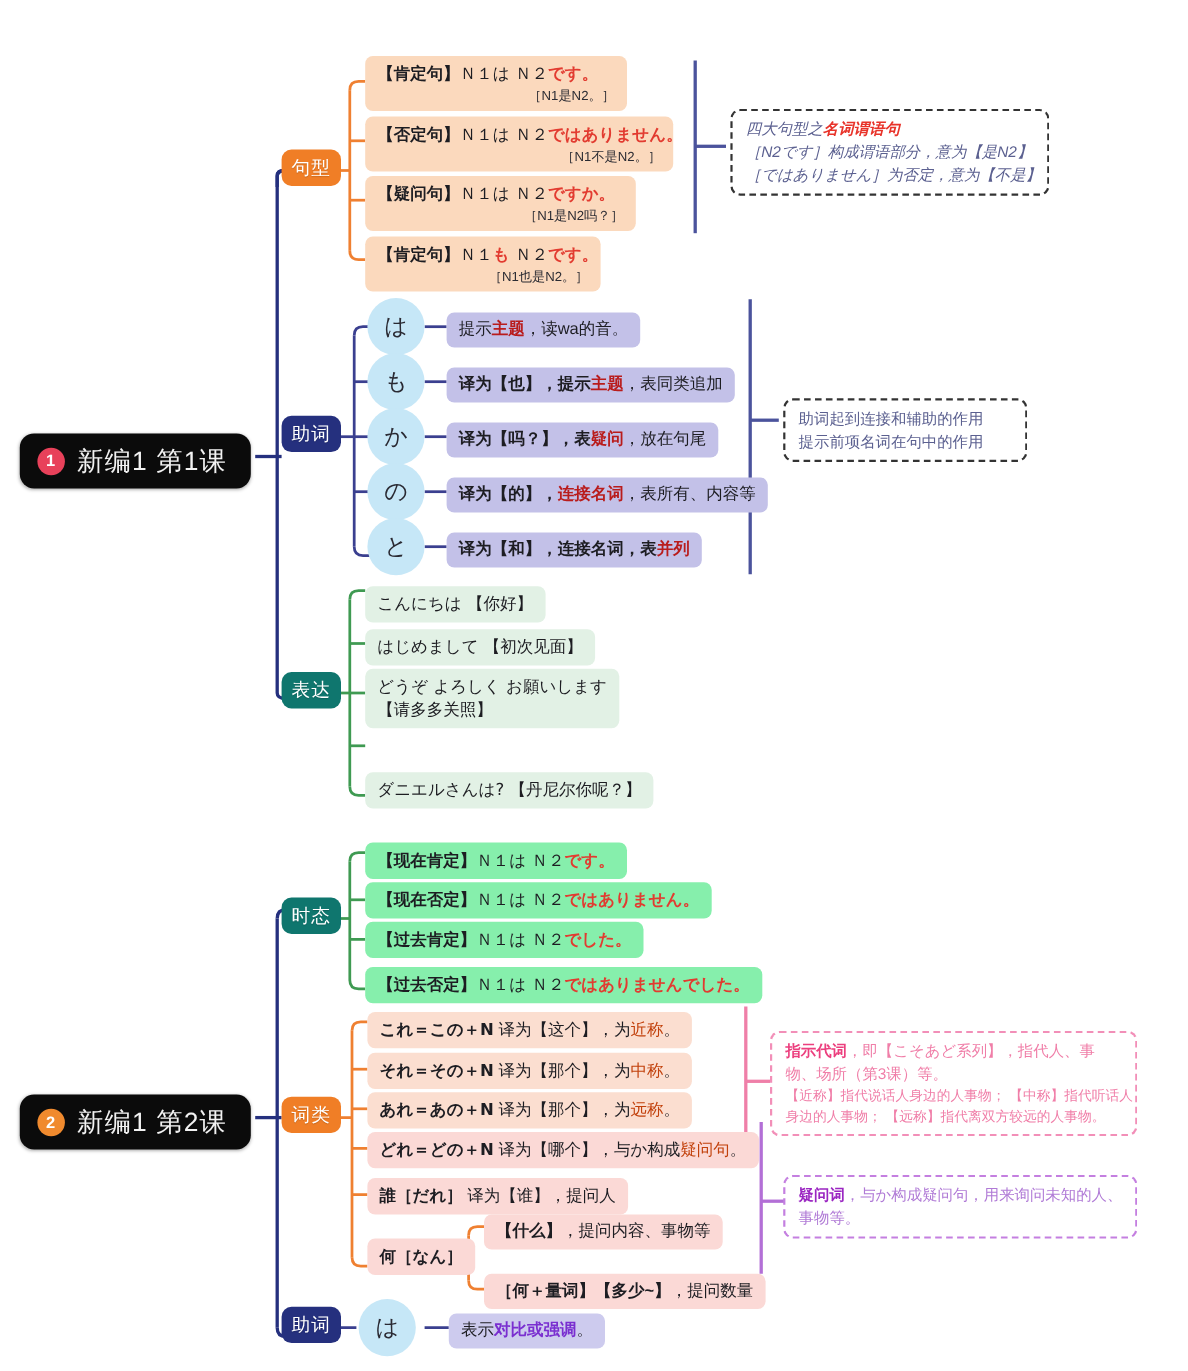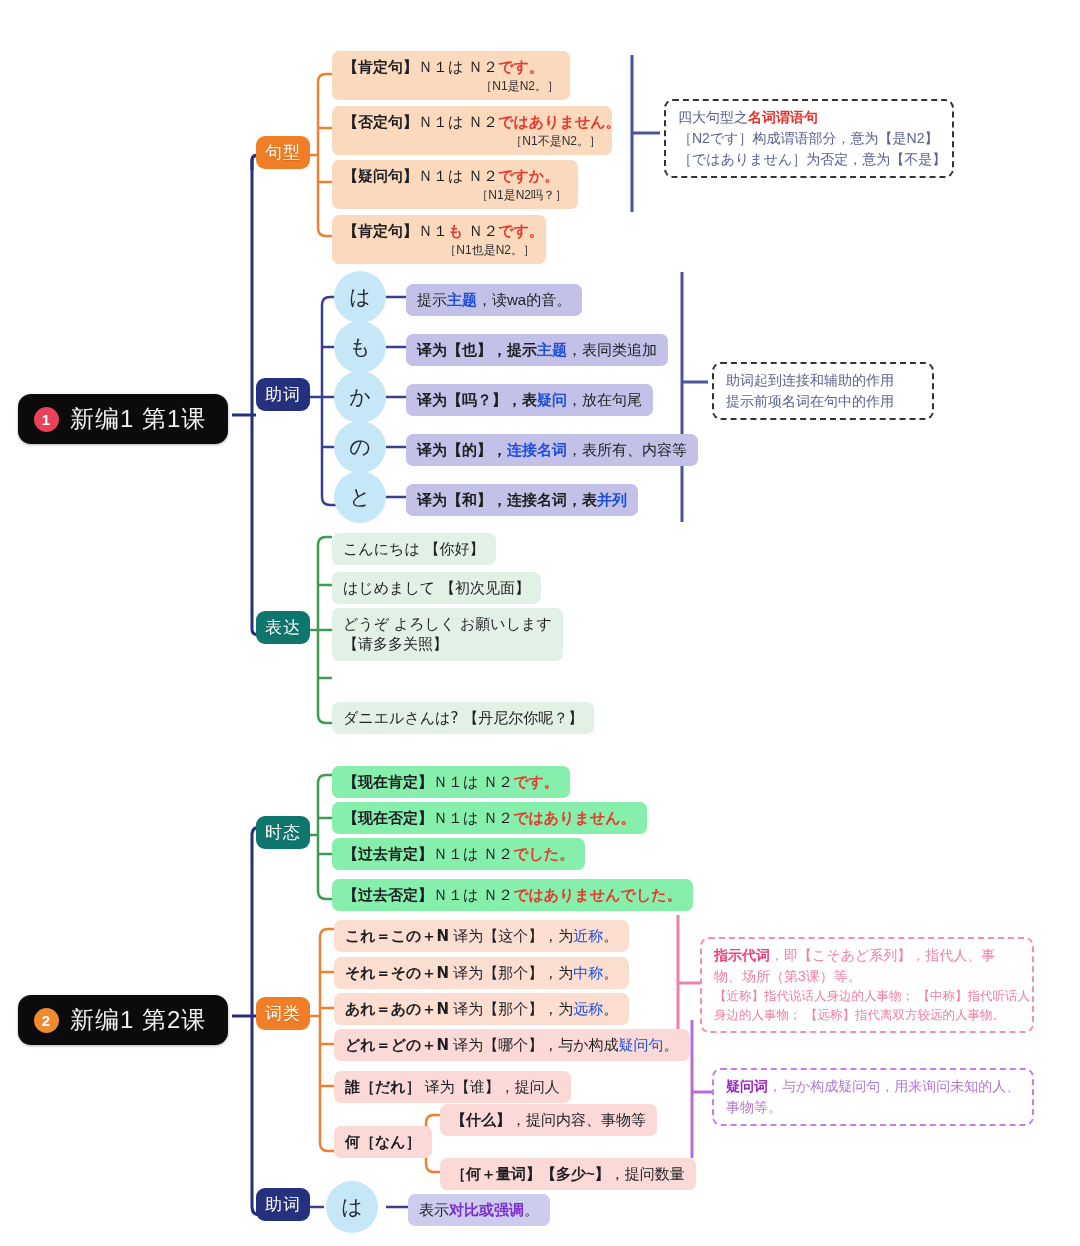--- a/index.html
+++ b/index.html
@@ -60,22 +60,22 @@
   .leaf.peach2{background:#fbded0;}
   .leaf.pink{background:#fbd9d6;}
   .leaf.mint{background:#86efac;}
   .leaf.mint2{background:#e2f1e5;}
   .leaf.lav{background:#c3c1e8;}
   .leaf.lav2{background:#cdcbee;}
 
   .leaf .sub{display:block;text-align:right;font-size:12px;color:#2c2c33;margin-top:1px;}
   .b{font-weight:bold;}
   .red{color:#e23b30;font-weight:bold;}
-  .redn{color:#1d4ed8;}
-  .mag{color:#1d4ed8;font-weight:bold;}
+  .redn{color:#c2410c;}
+  .mag{color:#b91c1c;font-weight:bold;}
   .pur{color:#7a2fd0;font-weight:bold;}
   .jp{font-family:"DejaVu Sans",sans-serif;}
 
   
   .ann{
     position:absolute;box-sizing:border-box;
     border:2px dashed #333;border-radius:9px;
     background:#fff;padding:6px 12px;
     font-size:14px;line-height:1.5;color:#5b6090;white-space:nowrap;
   }
@@ -194,21 +194,21 @@
   <div class="node leaf peach" style="left:332px;top:160px;width:246px;">
     <span class="b jp">【疑问句】</span><span class="jp">Ｎ１は  Ｎ２</span><span class="red jp">ですか。</span>
     <span class="sub">［N1是N2吗？］</span>
   </div>
 
   <div class="node leaf peach" style="left:332px;top:215px;width:214px;">
     <span class="b jp">【肯定句】</span><span class="jp">Ｎ１</span><span class="red jp">も</span><span class="jp">  Ｎ２</span><span class="red jp">です。</span>
     <span class="sub">［N1也是N2。］</span>
   </div>
 
-  <div class="ann" style="left:664px;top:99px;width:290px;">
+  <div class="ann" style="left:664px;top:99px;width:290px;font-style:italic;">
     <div><span>四大句型之</span><span class="hl-red">名词谓语句</span></div>
     <div>［N2です］构成谓语部分，意为【是N2】</div>
     <div>［ではありません］为否定，意为【不是】</div>
   </div>
 
   <div class="node chip navy" style="left:256px;top:378px;">
     <span>助词</span>
   </div>
 
   <div class="node bubble" style="left:334px;top:271px;">

